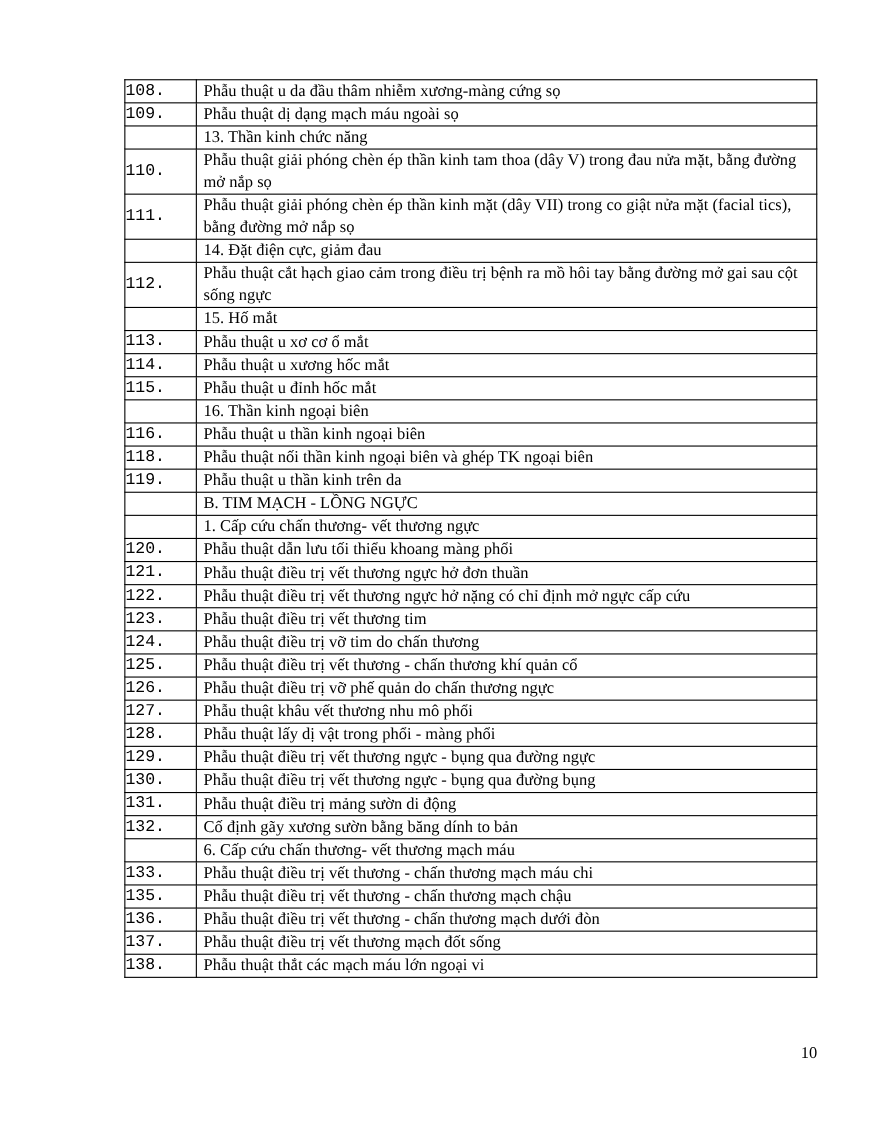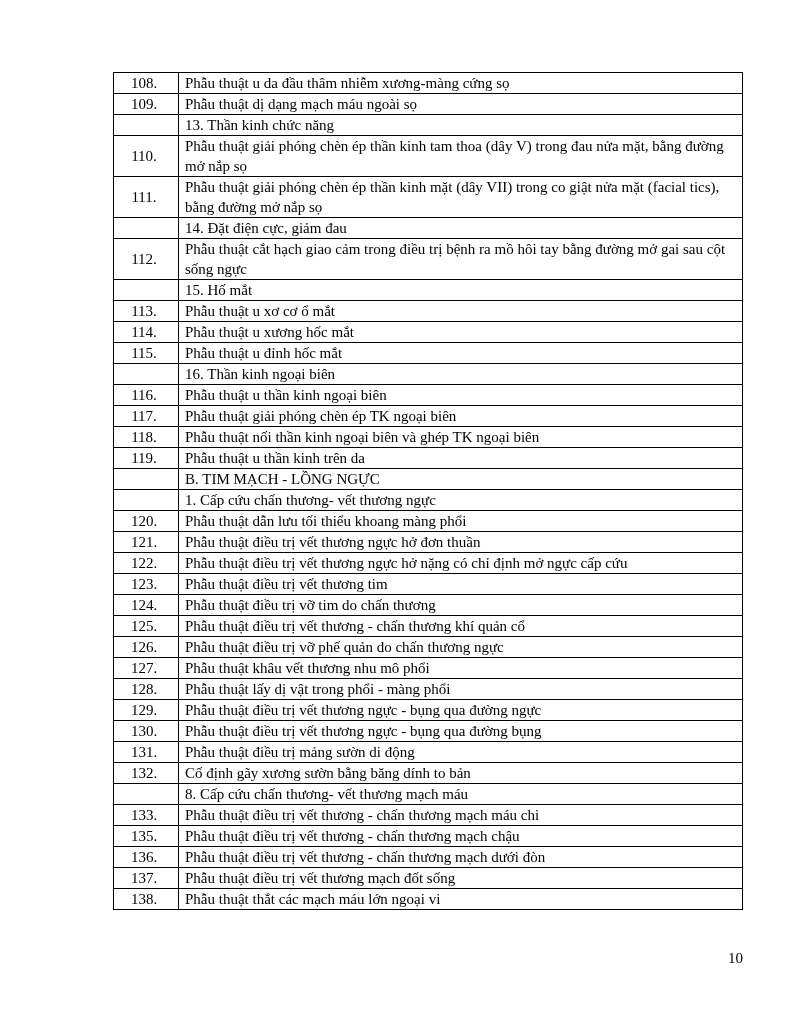--- a/index.html
+++ b/index.html
@@ -25,22 +25,23 @@
   }
   td {
     border: 1px solid #000000;
     font-size: 15px;
     line-height: 20px;
     vertical-align: middle;
     overflow: hidden;
   }
   td.num {
     width: 65px;
-    text-align: center;
+    text-align: left;
     padding-right: 4px;
+    font-family: Liberation Mono, monospace;
   }
   td.txt {
     padding-left: 6px;
     padding-right: 6px;
   }
   tr.section td.txt {
     font-weight: normal;
   }
   .page-number {
     position: absolute;
@@ -104,24 +105,20 @@
   </tr>
         <tr class="section">
     <td class="num"></td>
     <td class="txt">16. Thần kinh ngoại biên</td>
   </tr>
         <tr>
     <td class="num">116.</td>
     <td class="txt">Phẫu thuật u thần kinh ngoại biên</td>
   </tr>
         <tr>
-    <td class="num">117.</td>
-    <td class="txt">Phẫu thuật giải phóng chèn ép TK ngoại biên</td>
-  </tr>
-        <tr>
     <td class="num">118.</td>
     <td class="txt">Phẫu thuật nối thần kinh ngoại biên và ghép TK ngoại biên</td>
   </tr>
         <tr>
     <td class="num">119.</td>
     <td class="txt">Phẫu thuật u thần kinh trên da</td>
   </tr>
         <tr class="section">
     <td class="num"></td>
     <td class="txt">B. TIM MẠCH - LỒNG NGỰC</td>
@@ -177,21 +174,21 @@
         <tr>
     <td class="num">131.</td>
     <td class="txt">Phẫu thuật điều trị mảng sườn di động</td>
   </tr>
         <tr>
     <td class="num">132.</td>
     <td class="txt">Cố định gãy xương sườn bằng băng dính to bản</td>
   </tr>
         <tr class="section">
     <td class="num"></td>
-    <td class="txt">8. Cấp cứu chấn thương- vết thương mạch máu</td>
+    <td class="txt">6. Cấp cứu chấn thương- vết thương mạch máu</td>
   </tr>
         <tr>
     <td class="num">133.</td>
     <td class="txt">Phẫu thuật điều trị vết thương - chấn thương mạch máu chi</td>
   </tr>
         <tr>
     <td class="num">135.</td>
     <td class="txt">Phẫu thuật điều trị vết thương - chấn thương mạch chậu</td>
   </tr>
         <tr>

